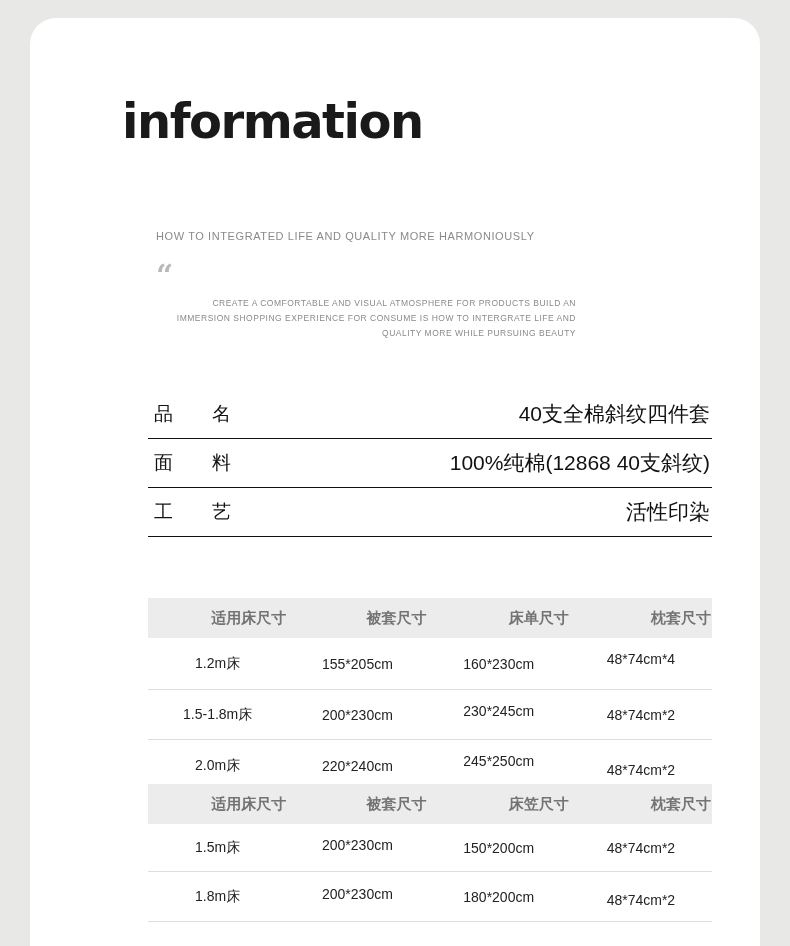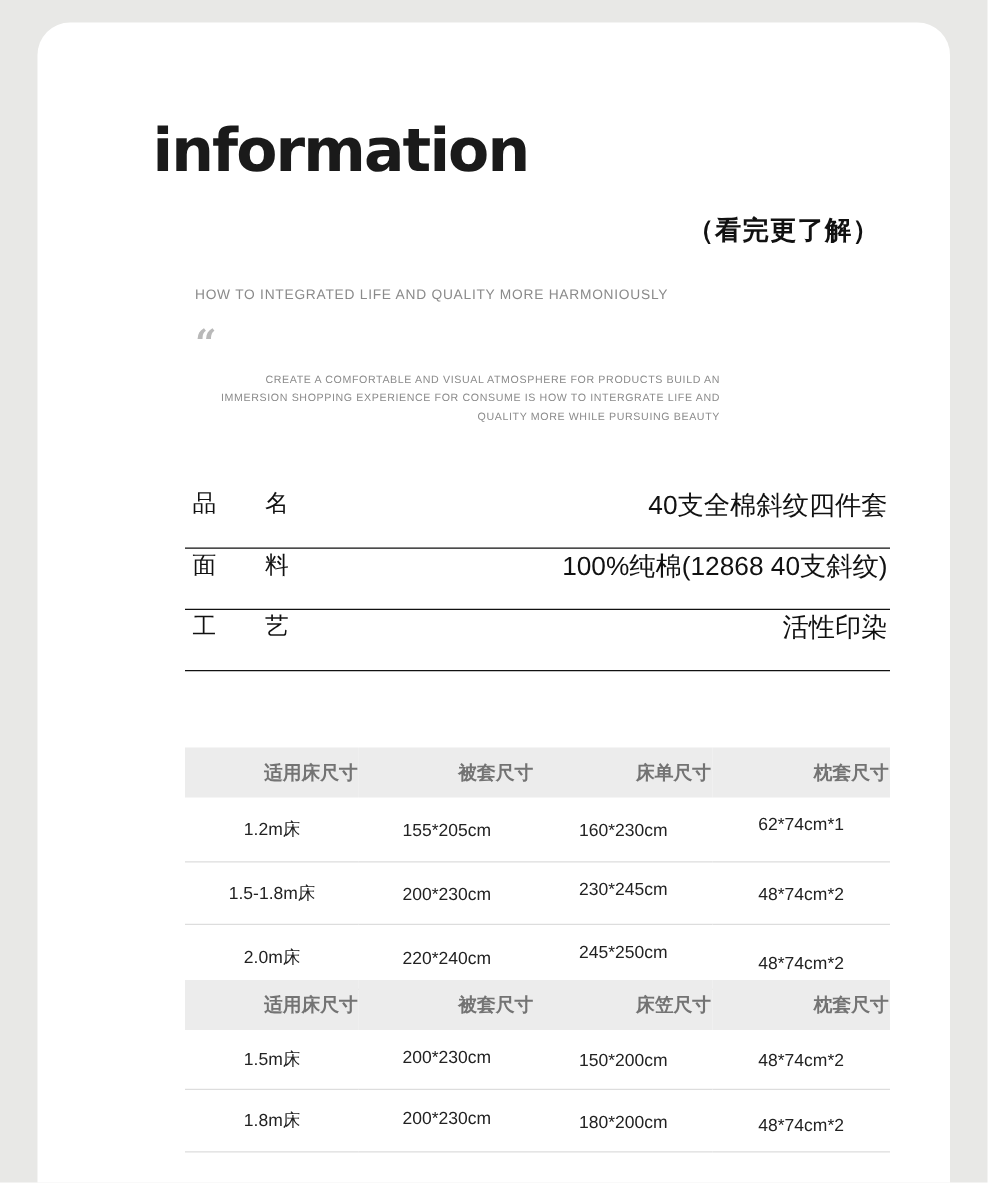--- a/index.html
+++ b/index.html
@@ -86,21 +86,21 @@
     position: absolute;
     left: 118px;
     top: 372px;
     width: 564px;
   }
   .spec-row {
     position: relative;
     height: 48px;
     border-bottom: 1px solid #111;
     display: flex;
-    align-items: flex-start;
+    align-items: center;
     justify-content: space-between;
   }
   .spec-label {
     font-size: 19px;
     color: #111;
     letter-spacing: 10px;
     padding-left: 6px;
   }
   .spec-value {
     font-size: 21px;
@@ -156,21 +156,20 @@
 </style>
 </head>
 <body>
 
 <div class="page">
 
   <div class="title-block">
     <div class="title-line second">information</div>
   </div>
 
-  <div class="cn-note">（看完更了解）</div>
 
   <div class="sub-en">HOW TO INTEGRATED LIFE AND QUALITY MORE HARMONIOUSLY</div>
 
   <div class="quote-mark">“</div>
 
   <div class="quote-body">CREATE A COMFORTABLE AND VISUAL ATMOSPHERE FOR PRODUCTS BUILD AN IMMERSION SHOPPING EXPERIENCE FOR CONSUME IS HOW TO INTERGRATE LIFE AND QUALITY MORE WHILE PURSUING BEAUTY</div>
 
   <div class="specs">
     <div class="spec-row">
       <span class="spec-label">品　名</span>
@@ -193,21 +192,21 @@
         <th>被套尺寸</th>
         <th>床单尺寸</th>
         <th>枕套尺寸</th>
       </tr>
     </thead>
     <tbody>
       <tr>
         <td class="c0">1.2m床</td>
         <td class="c1">155*205cm</td>
         <td class="c2">160*230cm</td>
-        <td class="c3">62*74cm*1</td>
+        <td class="c3">48*74cm*4</td>
       </tr>
       <tr>
         <td class="c0">1.5-1.8m床</td>
         <td class="c1">200*230cm</td>
         <td class="c2">230*245cm</td>
         <td class="c3">48*74cm*2</td>
       </tr>
       <tr>
         <td class="c0">2.0m床</td>
         <td class="c1">220*240cm</td>

